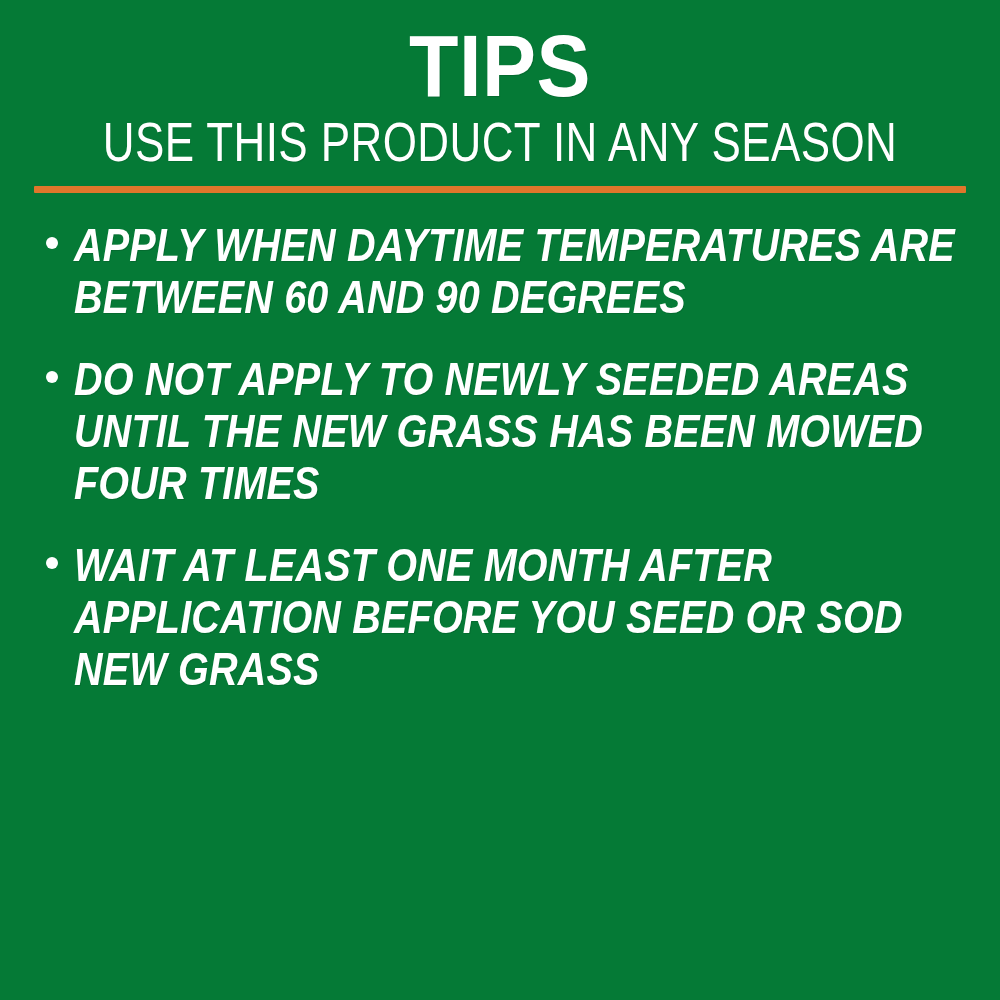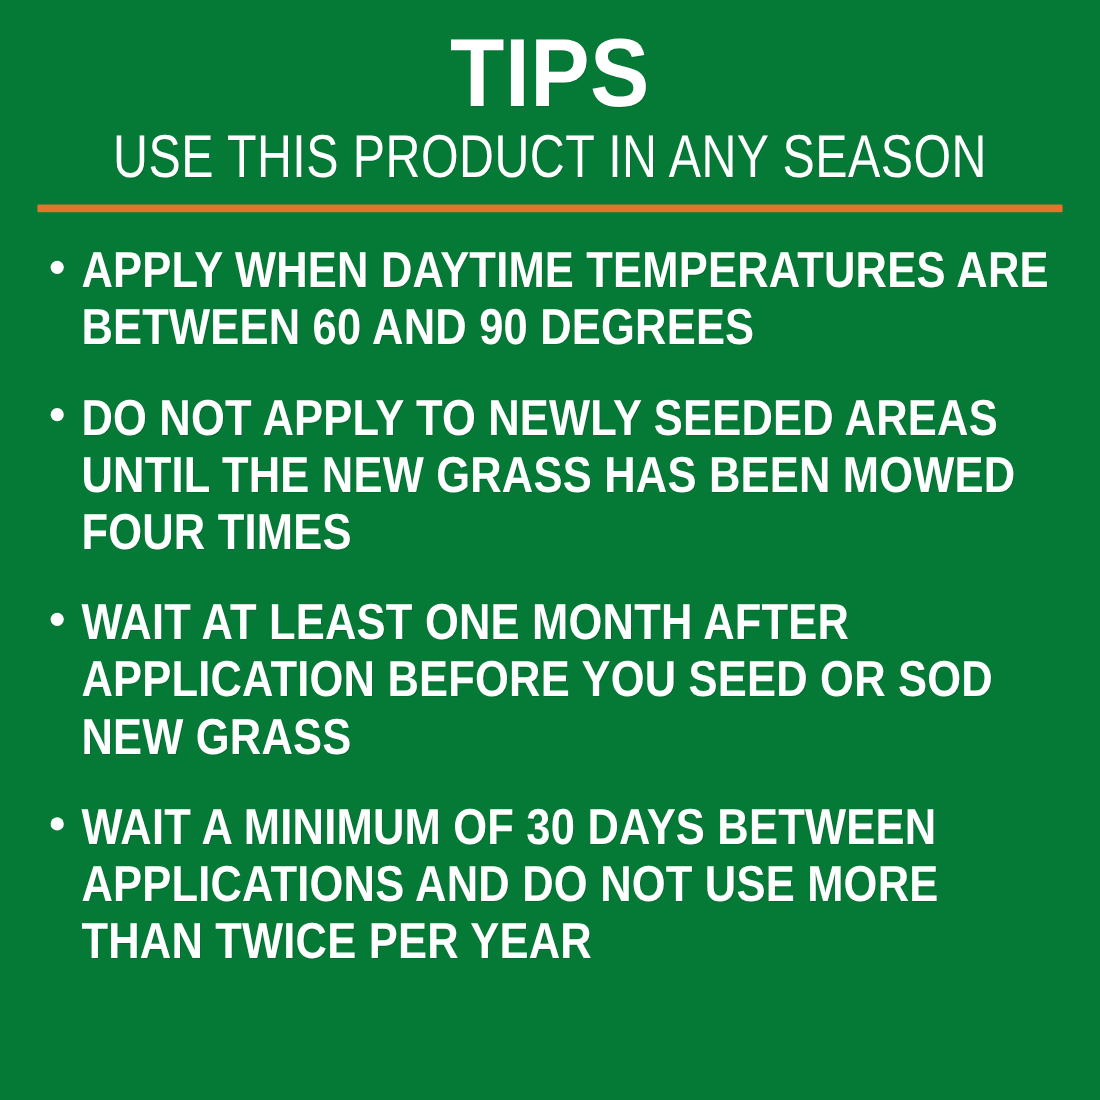--- a/index.html
+++ b/index.html
@@ -67,20 +67,21 @@
     height: 7px;
     background: #E0762B;
     border-radius: 1px;
   }
 
   
   .tips-list {
     list-style: none;
     margin: 0;
     padding: 26px 36px 0 40px;
+    font-style: italic;
   }
 
   .tip-item {
     position: relative;
     padding-left: 34px;
     margin: 0 0 30px 0;
   }
   .tip-item:last-child {
     margin-bottom: 0;
   }
@@ -133,20 +134,16 @@
     <li class="tip-item">
       <span class="tip-bullet"></span>
       <span class="tip-text">DO NOT APPLY TO NEWLY SEEDED AREAS UNTIL THE NEW GRASS HAS BEEN MOWED FOUR TIMES</span>
     </li>
 
     <li class="tip-item">
       <span class="tip-bullet"></span>
       <span class="tip-text">WAIT AT LEAST ONE MONTH AFTER APPLICATION BEFORE YOU SEED OR SOD NEW GRASS</span>
     </li>
 
-    <li class="tip-item">
-      <span class="tip-bullet"></span>
-      <span class="tip-text">WAIT A MINIMUM OF 30 DAYS BETWEEN APPLICATIONS AND DO NOT USE MORE THAN TWICE PER YEAR</span>
-    </li>
 
   </ul>
 
 </div>
 
 </body></html>

